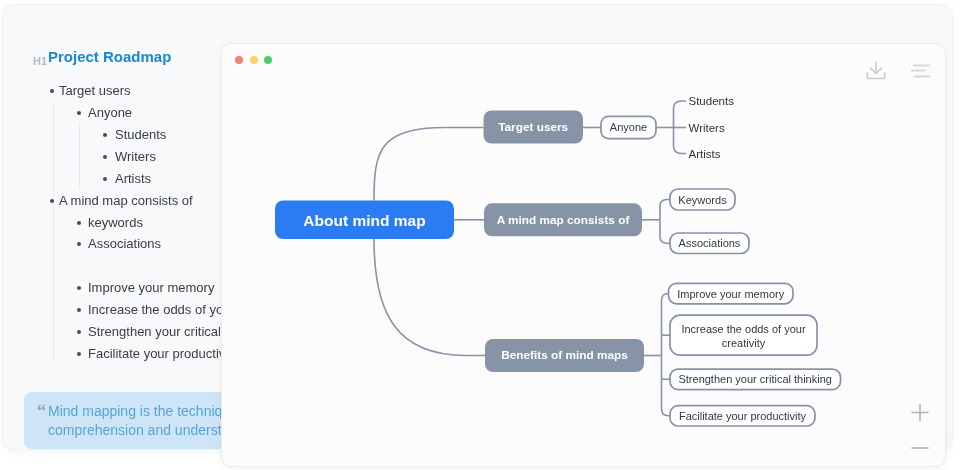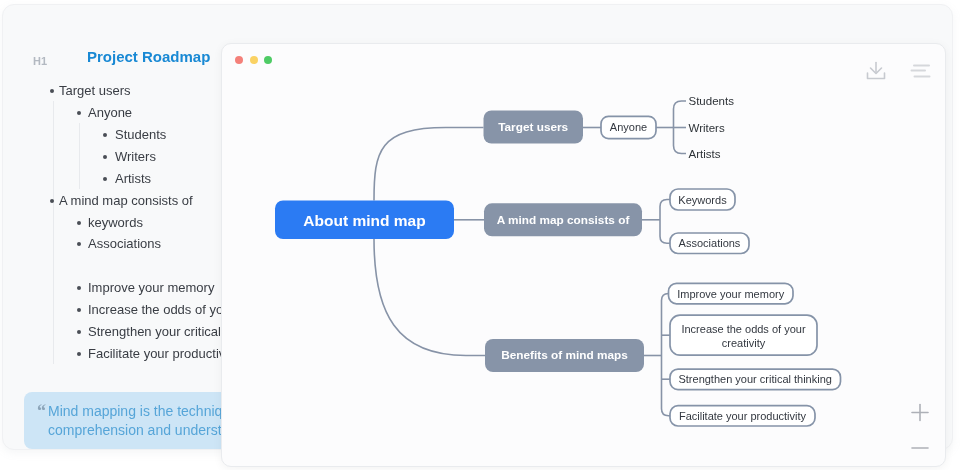--- a/index.html
+++ b/index.html
@@ -1,20 +1,20 @@
 <!DOCTYPE html>
 <html><head>
 <meta charset="utf-8">
 <style>
   html,body{margin:0;padding:0;}
   body{width:960px;height:470px;background:#ffffff;font-family:"Liberation Sans",sans-serif;position:relative;overflow:hidden;}
   .outer{position:absolute;left:2px;top:4px;width:951px;height:446px;background:#f8f9fa;border:1px solid #f0f1f3;border-radius:12px;box-sizing:border-box;box-shadow:0 3px 8px rgba(160,168,180,0.10);}
   .doc{position:absolute;left:0;top:0;width:960px;height:470px;}
   .h1tag{position:absolute;left:33px;top:55px;font-size:11px;font-weight:bold;color:#b3b9c1;}
-  .title{position:absolute;left:48px;top:48px;font-size:15px;font-weight:bold;color:#1989d4;margin-left:39px;}
+  .title{position:absolute;left:48px;top:48px;font-size:15px;font-weight:bold;color:#1989d4;}
   .li{position:absolute;font-size:13px;color:#393d44;white-space:nowrap;}
   .li .b{position:absolute;width:4px;height:4px;border-radius:50%;background:#4a4e55;top:5.5px;}
   .l1 .b{left:-9px;}
   .l2 .b{left:-11.5px;}
   .l3 .b{left:-12px;}
   .guide{position:absolute;width:1px;background:#e8eaed;}
   .quote{position:absolute;left:24px;top:392px;width:430px;height:57px;background:#cde5f6;border-radius:8px;}
   .quote .qm{position:absolute;left:13px;top:9px;color:#8ba4b8;font-size:18px;font-weight:bold;font-family:"Liberation Serif",serif;}
   .quote .t1{position:absolute;left:24px;top:11px;font-size:14px;color:#56a5d8;white-space:nowrap;}
   .quote .t2{position:absolute;left:24px;top:30px;font-size:14px;color:#56a5d8;white-space:nowrap;}

